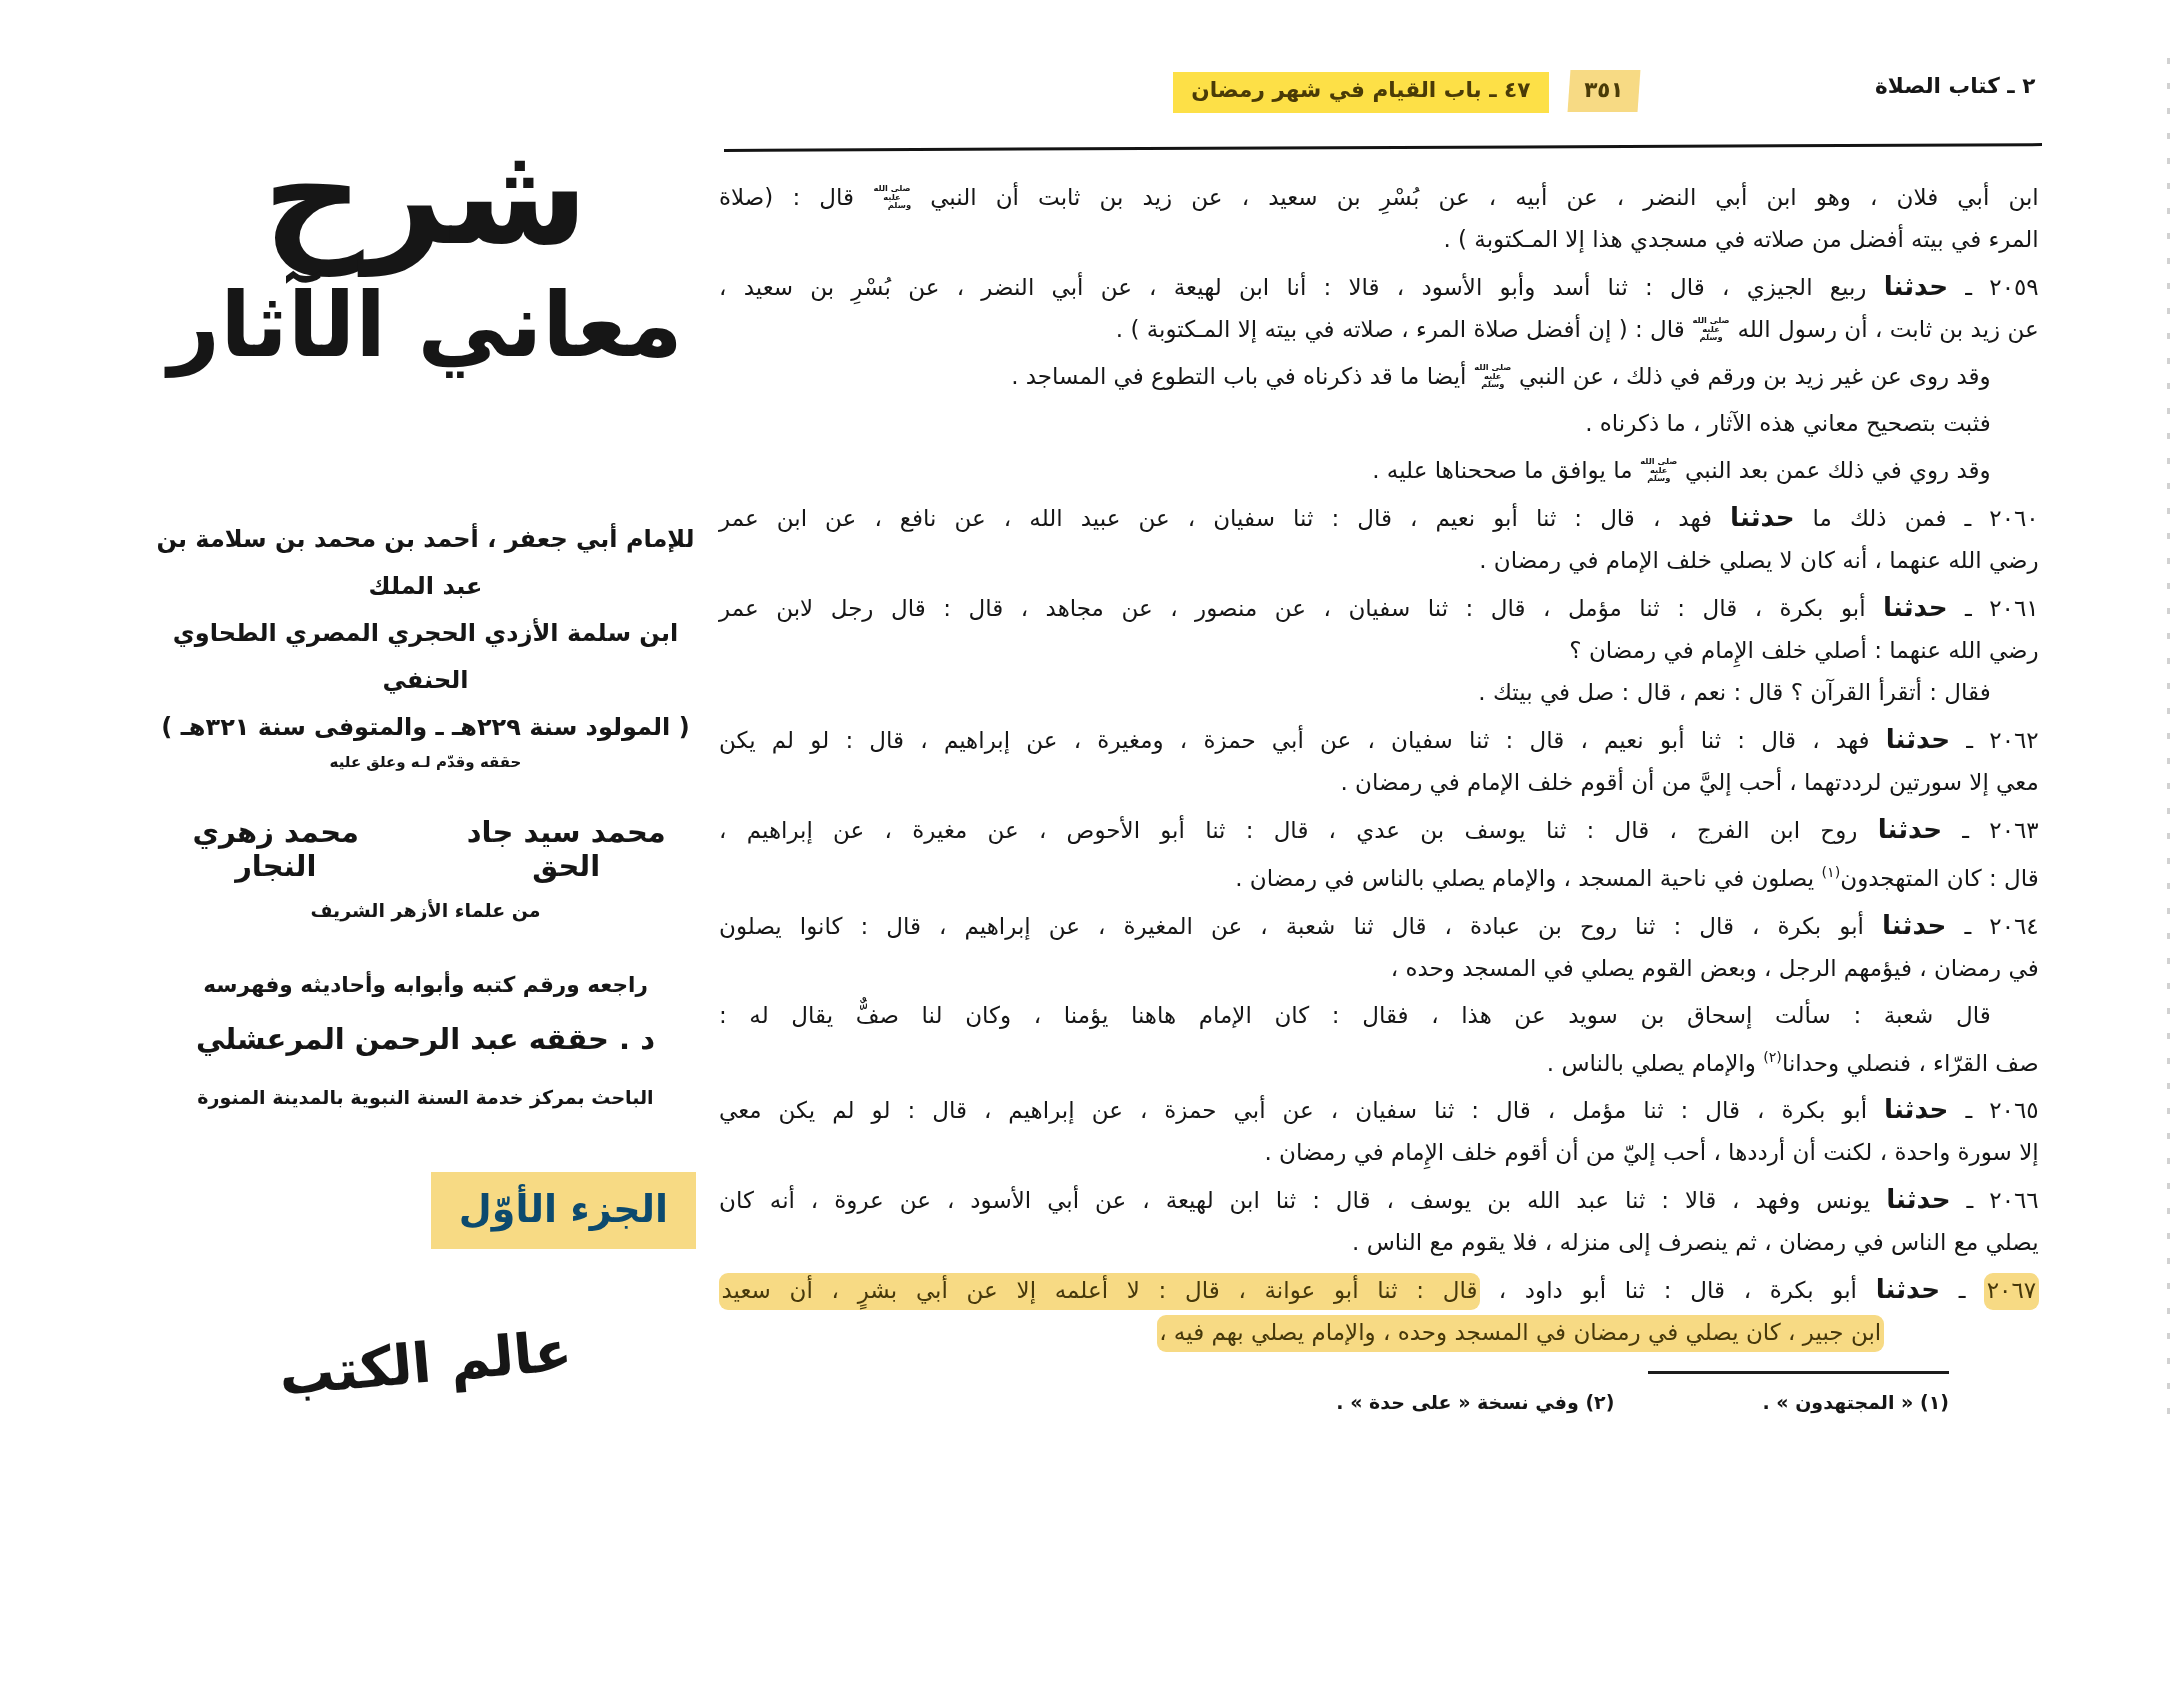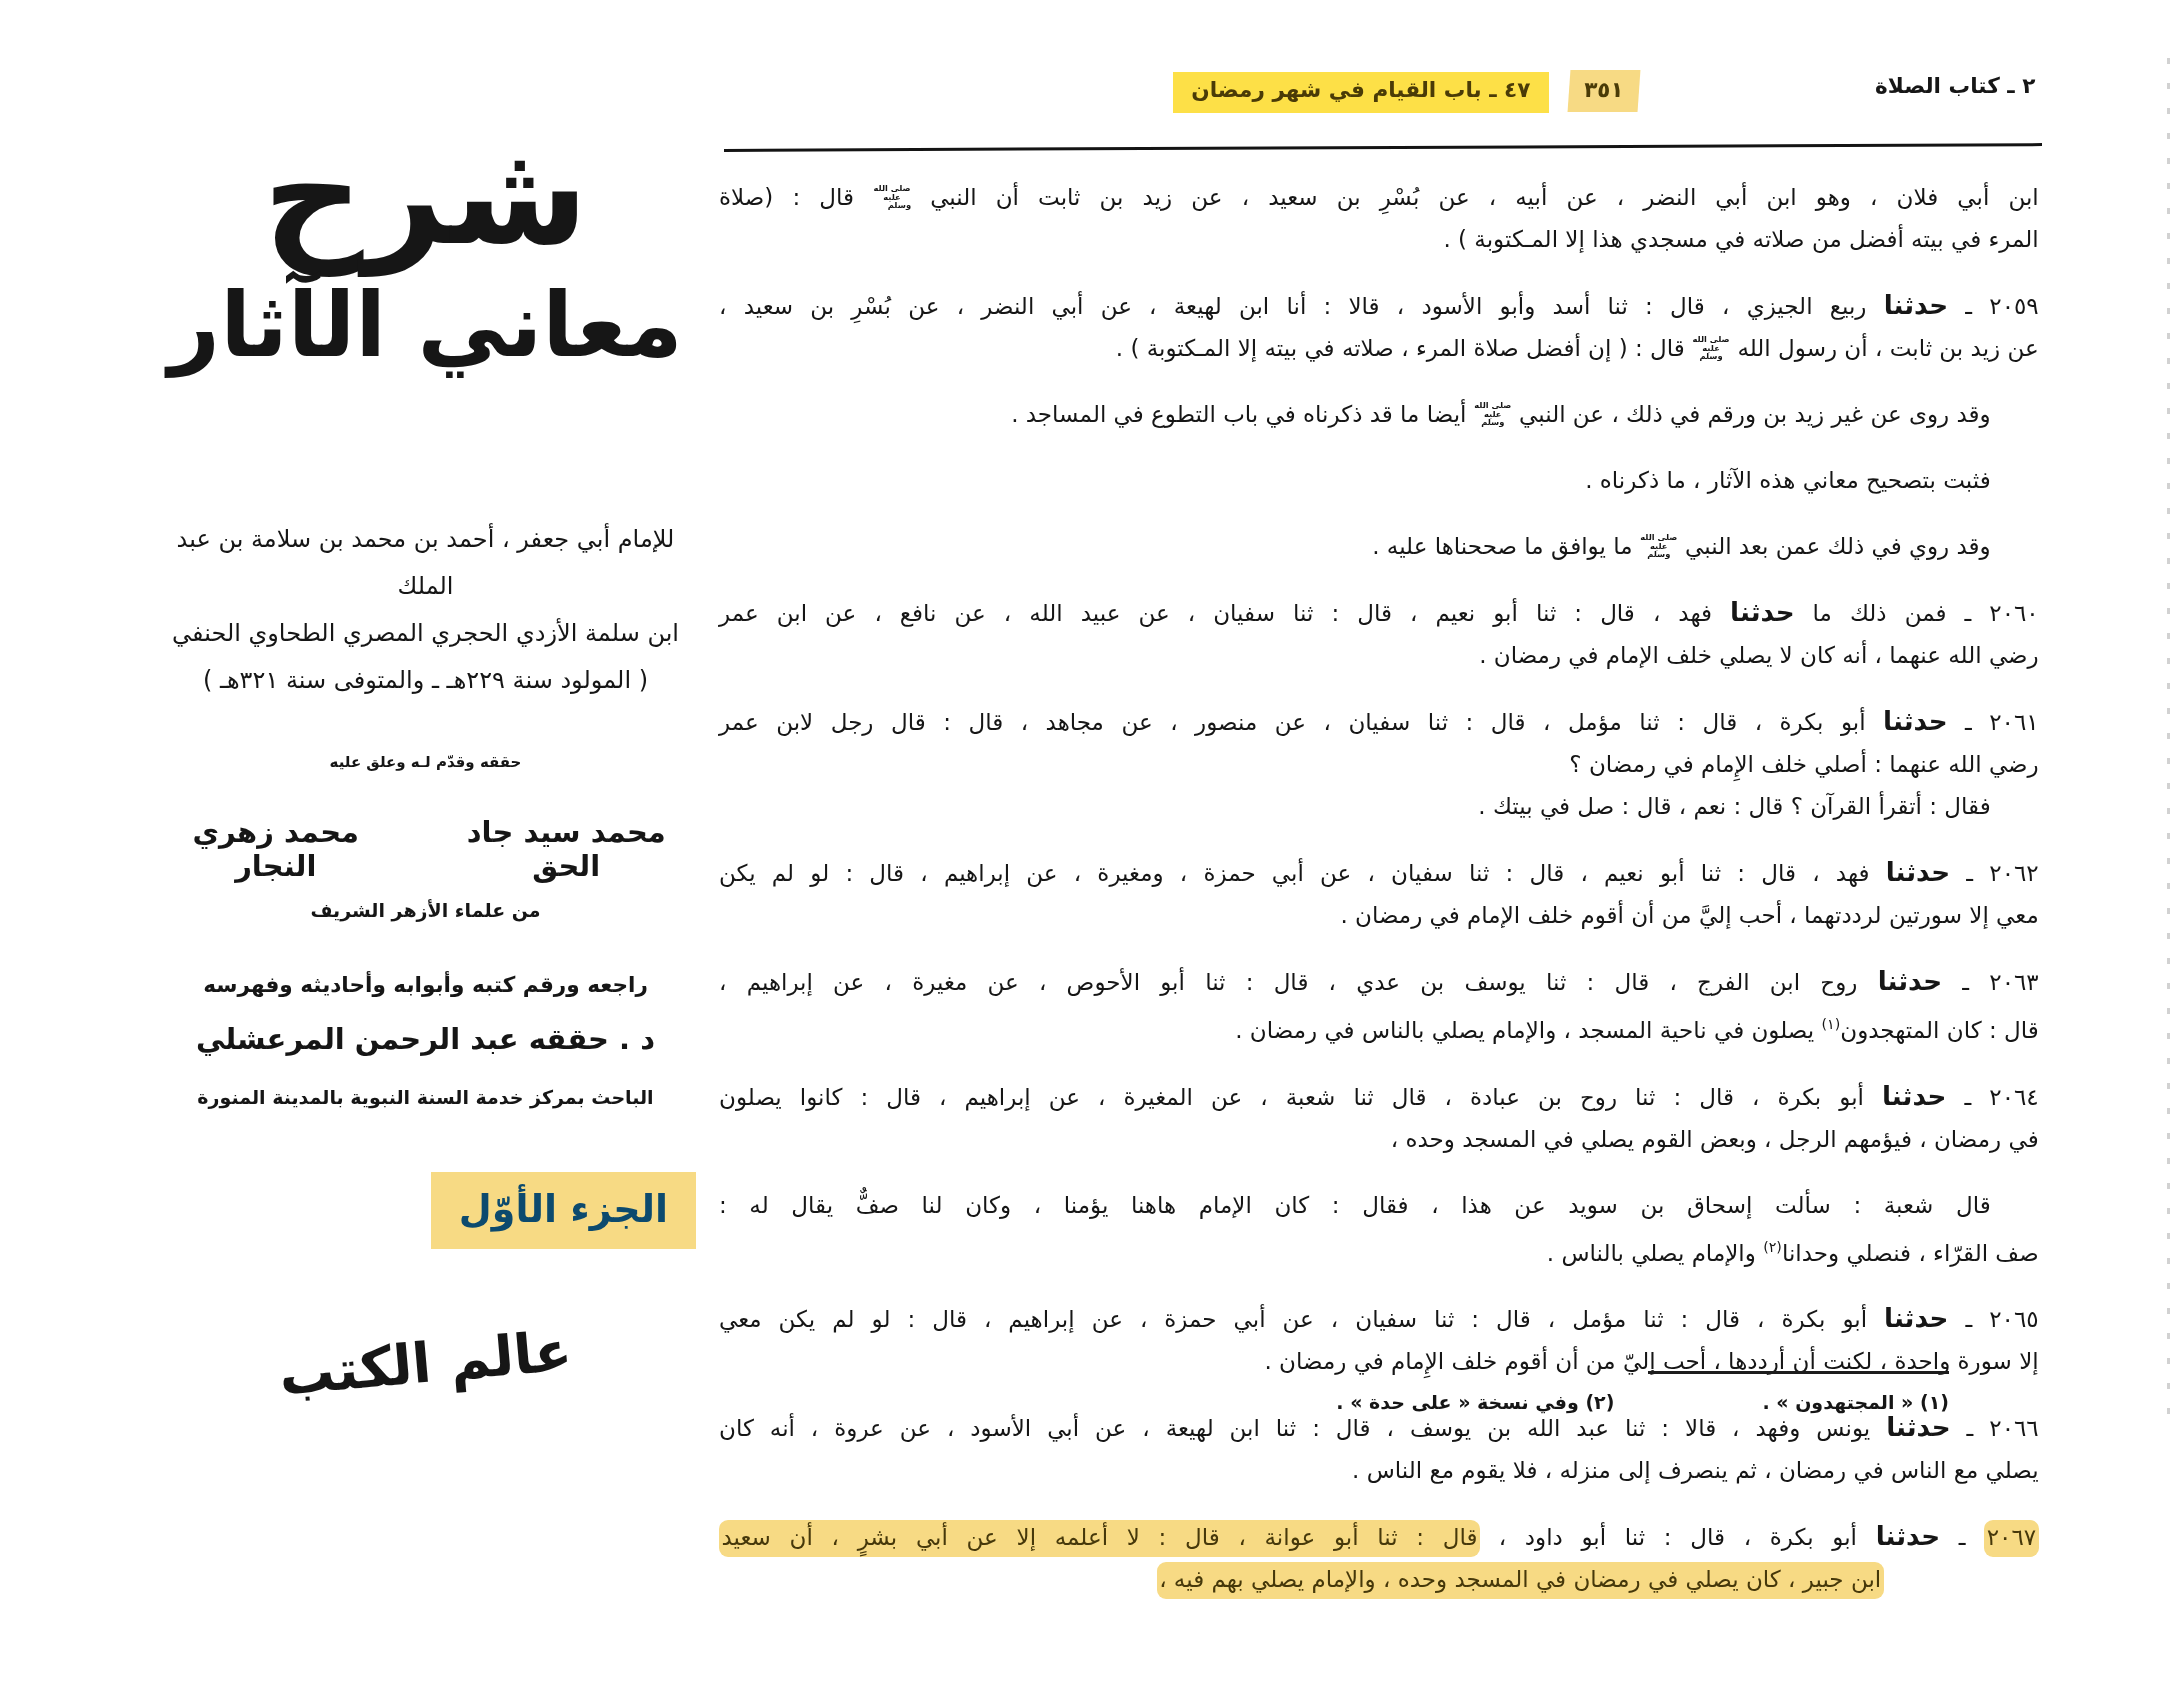--- a/index.html
+++ b/index.html
@@ -11,21 +11,21 @@
   .scan-edge{
     position:absolute;right:13.3px;top:58px;height:1365px;width:2.5px;
     background:repeating-linear-gradient(to bottom,#9a9a9a 0 5.8px,transparent 5.8px 25px);
     opacity:.45;
   }
   
   .left-page{position:absolute;left:125px;top:0;width:541px;height:1683px;direction:rtl;text-align:center;margin-left:30px;}
   .lp-block{position:absolute;width:100%;right:0;}
   .lp-title1{top:125px;font-size:140px;font-weight:700;line-height:1;letter-spacing:5px;}
   .lp-title2{top:275px;font-size:90px;font-weight:700;line-height:1.1;letter-spacing:1.7px;}
-  .lp-authors{top:516px;font-size:24px;font-weight:400;line-height:47px;text-align:center;}
+  .lp-authors{top:516px;font-size:24px;font-weight:700;line-height:47px;text-align:center;}
   .lp-tahqiq{top:753px;font-size:15px;font-weight:600;letter-spacing:2.5px;}
   .lp-names{top:815px;display:flex;flex-direction:row;justify-content:center;gap:40px;font-size:29px;font-weight:700;}
   .lp-azhar{top:899px;font-size:19px;font-weight:600;}
   .lp-revision{top:972px;font-size:21.6px;font-weight:600;}
   .lp-reviser{top:1022px;font-size:29px;font-weight:700;}
   .lp-reviser-title{top:1086px;font-size:19px;font-weight:600;}
   .lp-volume-wrap{top:1172px;text-align:right;}
   .volume-box{
     display:inline-block;background:#f7da84;color:#0c4a6e;
     font-size:38px;font-weight:700;padding:15px 28px 18.3px;letter-spacing:3.3px;
@@ -41,21 +41,21 @@
   }
   .hdr-bab{
     position:absolute;left:459px;top:1.7px;background:#fde047;color:#4a3b07;
     padding:5.8px 18.3px 10.8px;
   }
   .hdr-rule{position:absolute;top:146px;right:0;left:10px;height:2.5px;background:#141414;transform:rotate(-.25deg);}
   .rp-body{position:absolute;top:176px;right:3.3px;left:5px;font-size:23px;}
   .line{line-height:42px;text-align:right;}
   .line.j{text-align:justify;text-align-last:justify;}
   .line.ind{padding-right:48px;}
-  .line.mt{margin-top:24px;}
+  .line.mt{margin-top:5px;}
   .line.hl-line{padding-right:155px;}
   .seg.b{font-weight:700;font-size:1.14em;}
   .seg.h{background:#f7da84;color:#46380a;padding:4.2px 2.5px 6.7px;border-radius:9px;}
   .seg.sup{font-size:.62em;vertical-align:super;}
   .saw{
     display:inline-block;width:38px;font-size:8.3px;line-height:1.05;font-weight:700;
     text-align:center;vertical-align:-3.3px;letter-spacing:-0.4px;
   }
   .fn-rule{position:absolute;top:1371px;right:93px;width:301px;height:2.5px;background:#1c1c1c;}
   .rp-footnotes{

